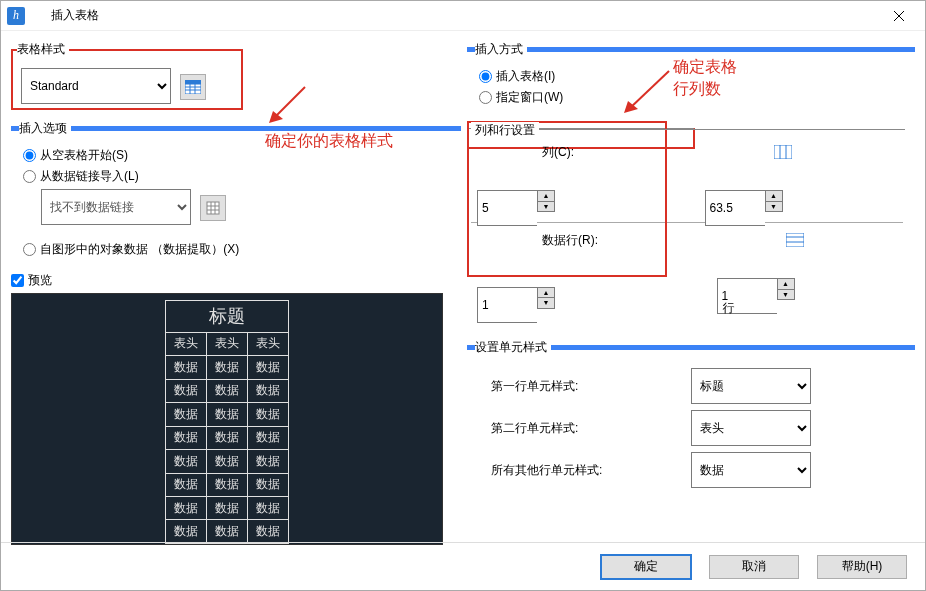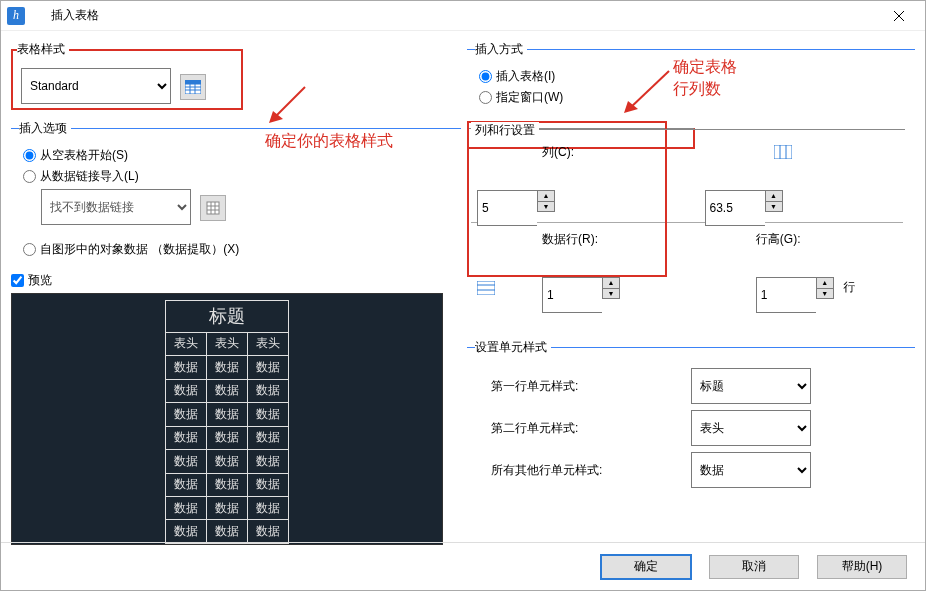--- a/index.html
+++ b/index.html
@@ -49,21 +49,21 @@
     display: flex;
     padding: 4px 10px 0 10px;
     height: 510px;
   }
 
   .col-left { width: 450px; position: relative; }
   .col-right { flex: 1; position: relative; padding-left: 6px; }
 
   fieldset {
     border: none;
-    border-top: 1px solid #3b82f6;
+    border-top: 5px solid #3b82f6;
     margin: 6px 0 10px 0;
     padding: 6px 0 0 12px;
   }
   legend {
     padding: 0 4px 0 0;
     margin-left: -4px;
   }
   .fs-box {
     border: 2px solid #d93025;
     padding-bottom: 4px;
@@ -407,21 +407,20 @@
               </span>
             </span>
           </div>
 
           <hr class="sec-div" style="margin-left:-6px; margin-right:0;">
 
           <div class="grid-2">
             <span></span>
             <span class="toplabel">数据行(R):</span>
             <span></span>
-            <span class="toplabel">行高(G):</span>
 
             <span class="grid-icon">
               <svg width="18" height="14">
                   <rect x="0" y="0" width="18" height="14" fill="none" stroke="#2c7bd6"></rect>
                   <line x1="0" y1="4" x2="18" y2="4" stroke="#2c7bd6"></line>
                   <line x1="0" y1="9" x2="18" y2="9" stroke="#2c7bd6"></line>
                 </svg>
             </span>
             <span>
               <span class="spin-wrap">

